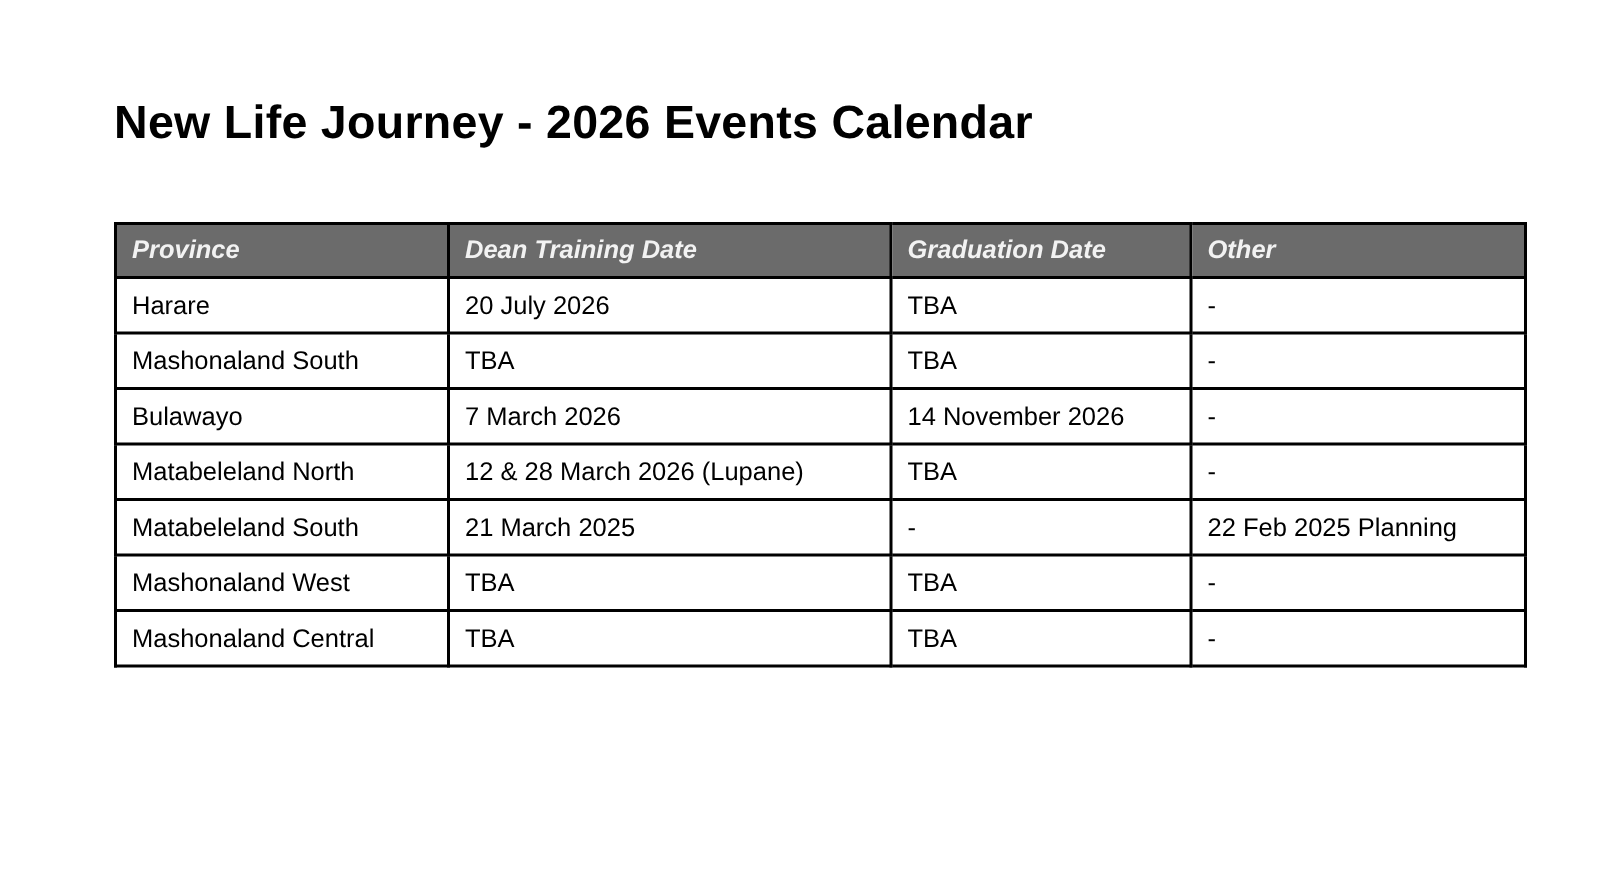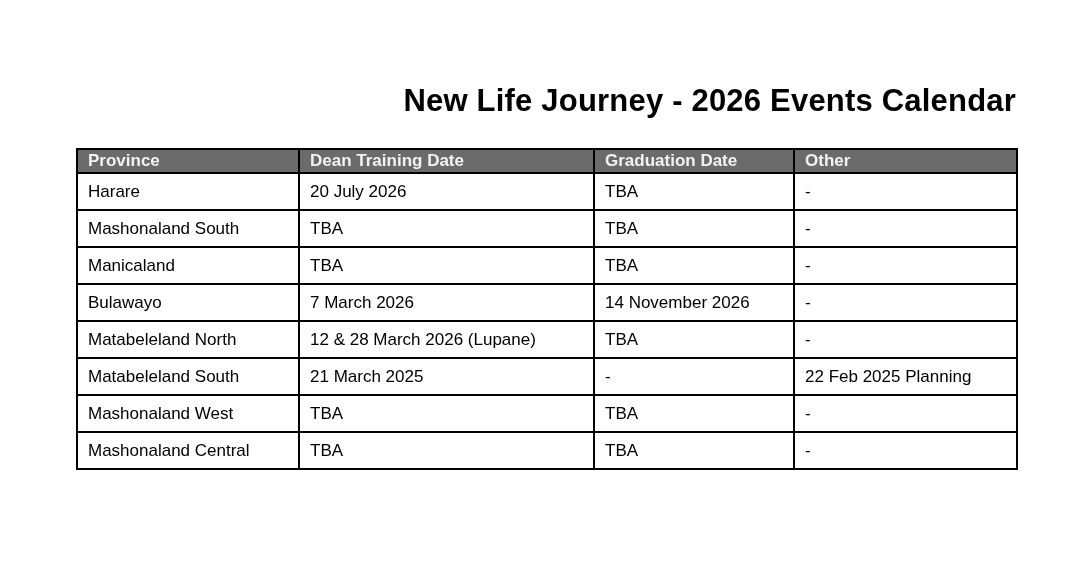--- a/index.html
+++ b/index.html
@@ -11,24 +11,24 @@
   *{box-sizing:border-box;margin:0;padding:0;}
   html,body{width:1076px;height:584px;}
   body{
     background:var(--page-bg);
     font-family:"Liberation Sans","DejaVu Sans",sans-serif;
     position:relative;
     overflow:hidden;
   }
   .page-title{
     position:absolute;
-    top:83px;
+    top:64px;
     left:76px;
     width:940px;
-    text-align:right;
+    text-align:left;
     font-size:31px;
     font-weight:bold;
     color:#000;
     letter-spacing:0.2px;
   }
   table.events{
     position:absolute;
     left:76px;
     top:148px;
     width:940px;
@@ -38,25 +38,26 @@
   table.events col.c1{width:222px;}
   table.events col.c2{width:295px;}
   table.events col.c3{width:200px;}
   table.events col.c4{width:223px;}
   table.events th{
     background:var(--header-bg);
     color:var(--header-fg);
     font-weight:bold;
     font-size:17px;
     text-align:left;
-    height:24px;
+    height:36px;
     padding:0 6px 0 10px;
     border:2px solid var(--border);
     white-space:nowrap;
     overflow:hidden;
+    font-style:italic;
   }
   table.events td{
     color:#000;
     font-size:17px;
     height:37px;
     padding:0 6px 0 10px;
     border:2px solid var(--border);
     background:#fff;
     vertical-align:middle;
     white-space:nowrap;
@@ -91,26 +92,20 @@
         <td>TBA</td>
         <td>-</td>
       </tr>
       <tr>
         <td>Mashonaland South</td>
         <td>TBA</td>
         <td>TBA</td>
         <td>-</td>
       </tr>
       <tr>
-        <td>Manicaland</td>
-        <td>TBA</td>
-        <td>TBA</td>
-        <td>-</td>
-      </tr>
-      <tr>
         <td>Bulawayo</td>
         <td>7 March 2026</td>
         <td>14 November 2026</td>
         <td>-</td>
       </tr>
       <tr>
         <td>Matabeleland North</td>
         <td>12 &amp; 28 March 2026 (Lupane)</td>
         <td>TBA</td>
         <td>-</td>

